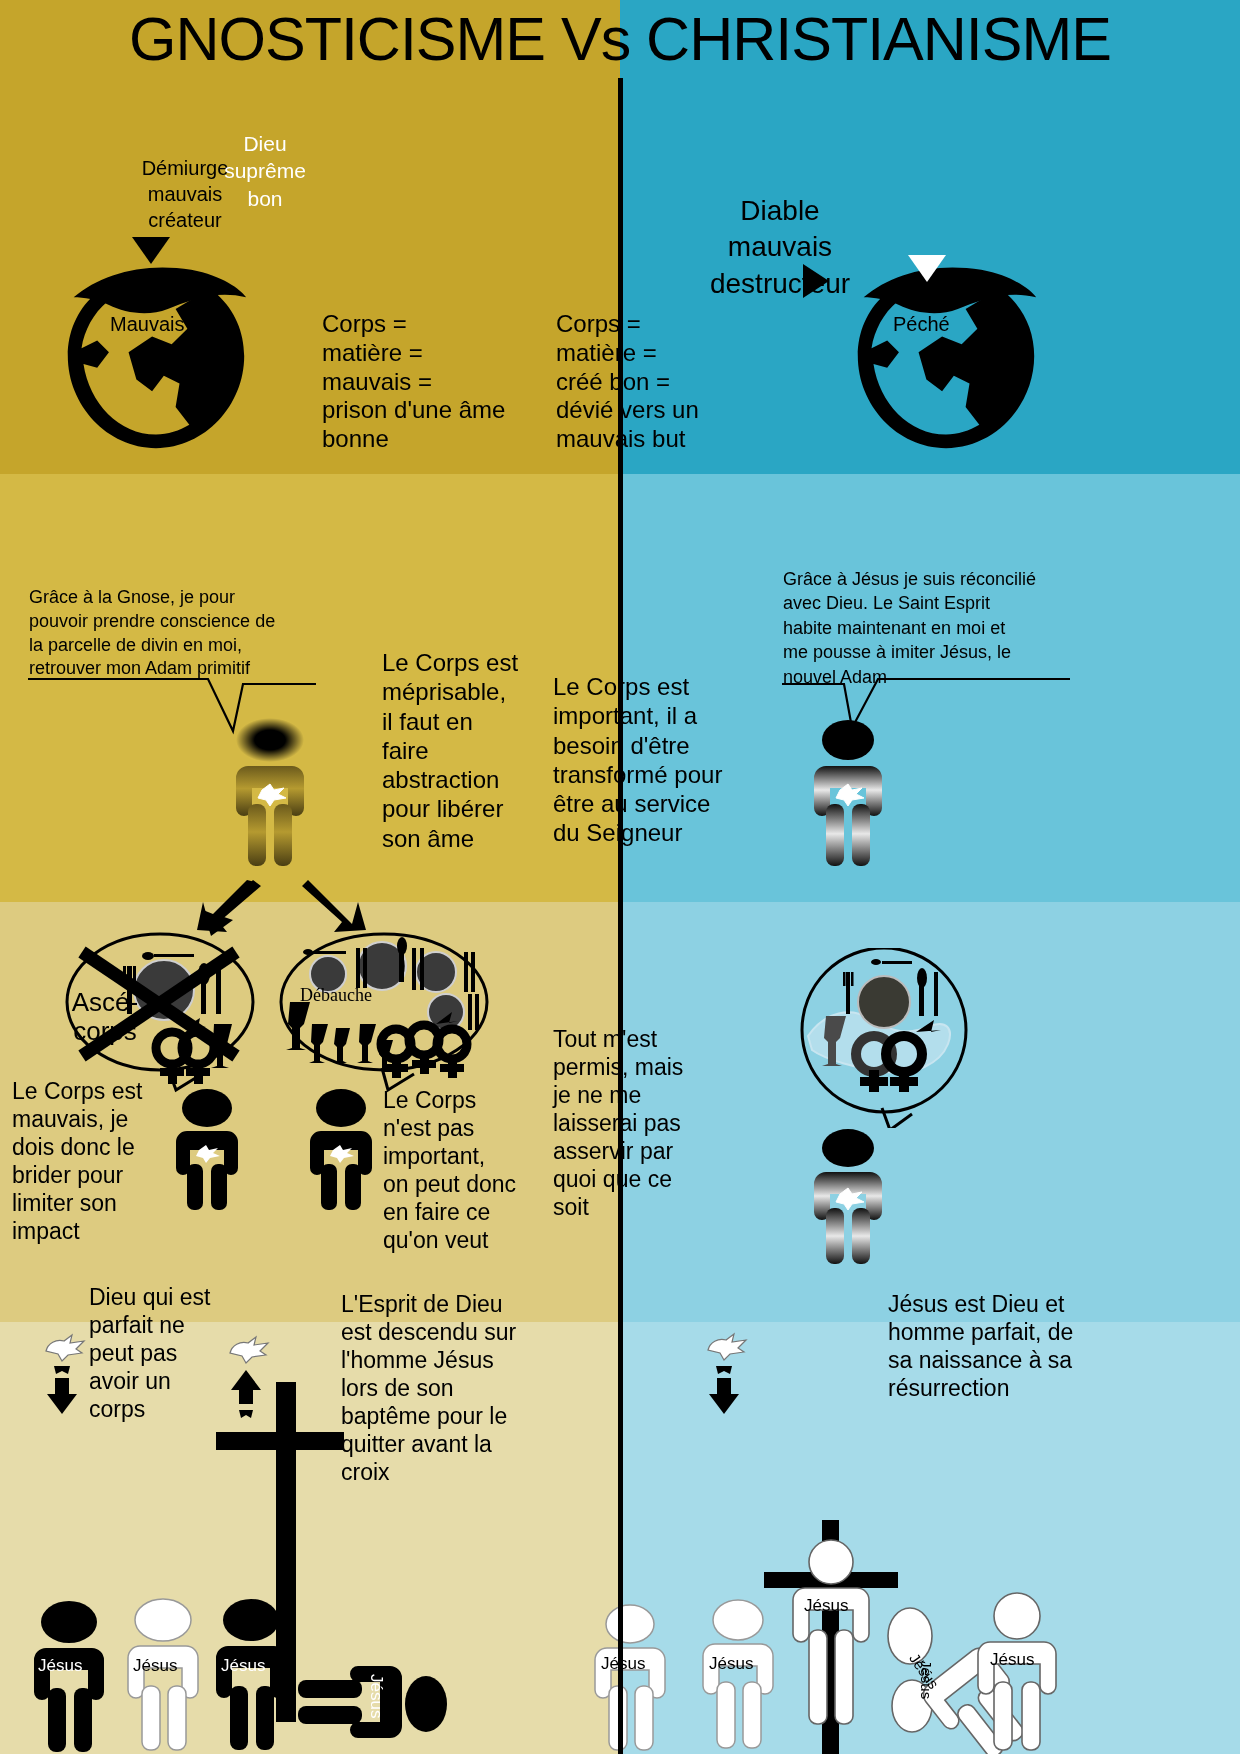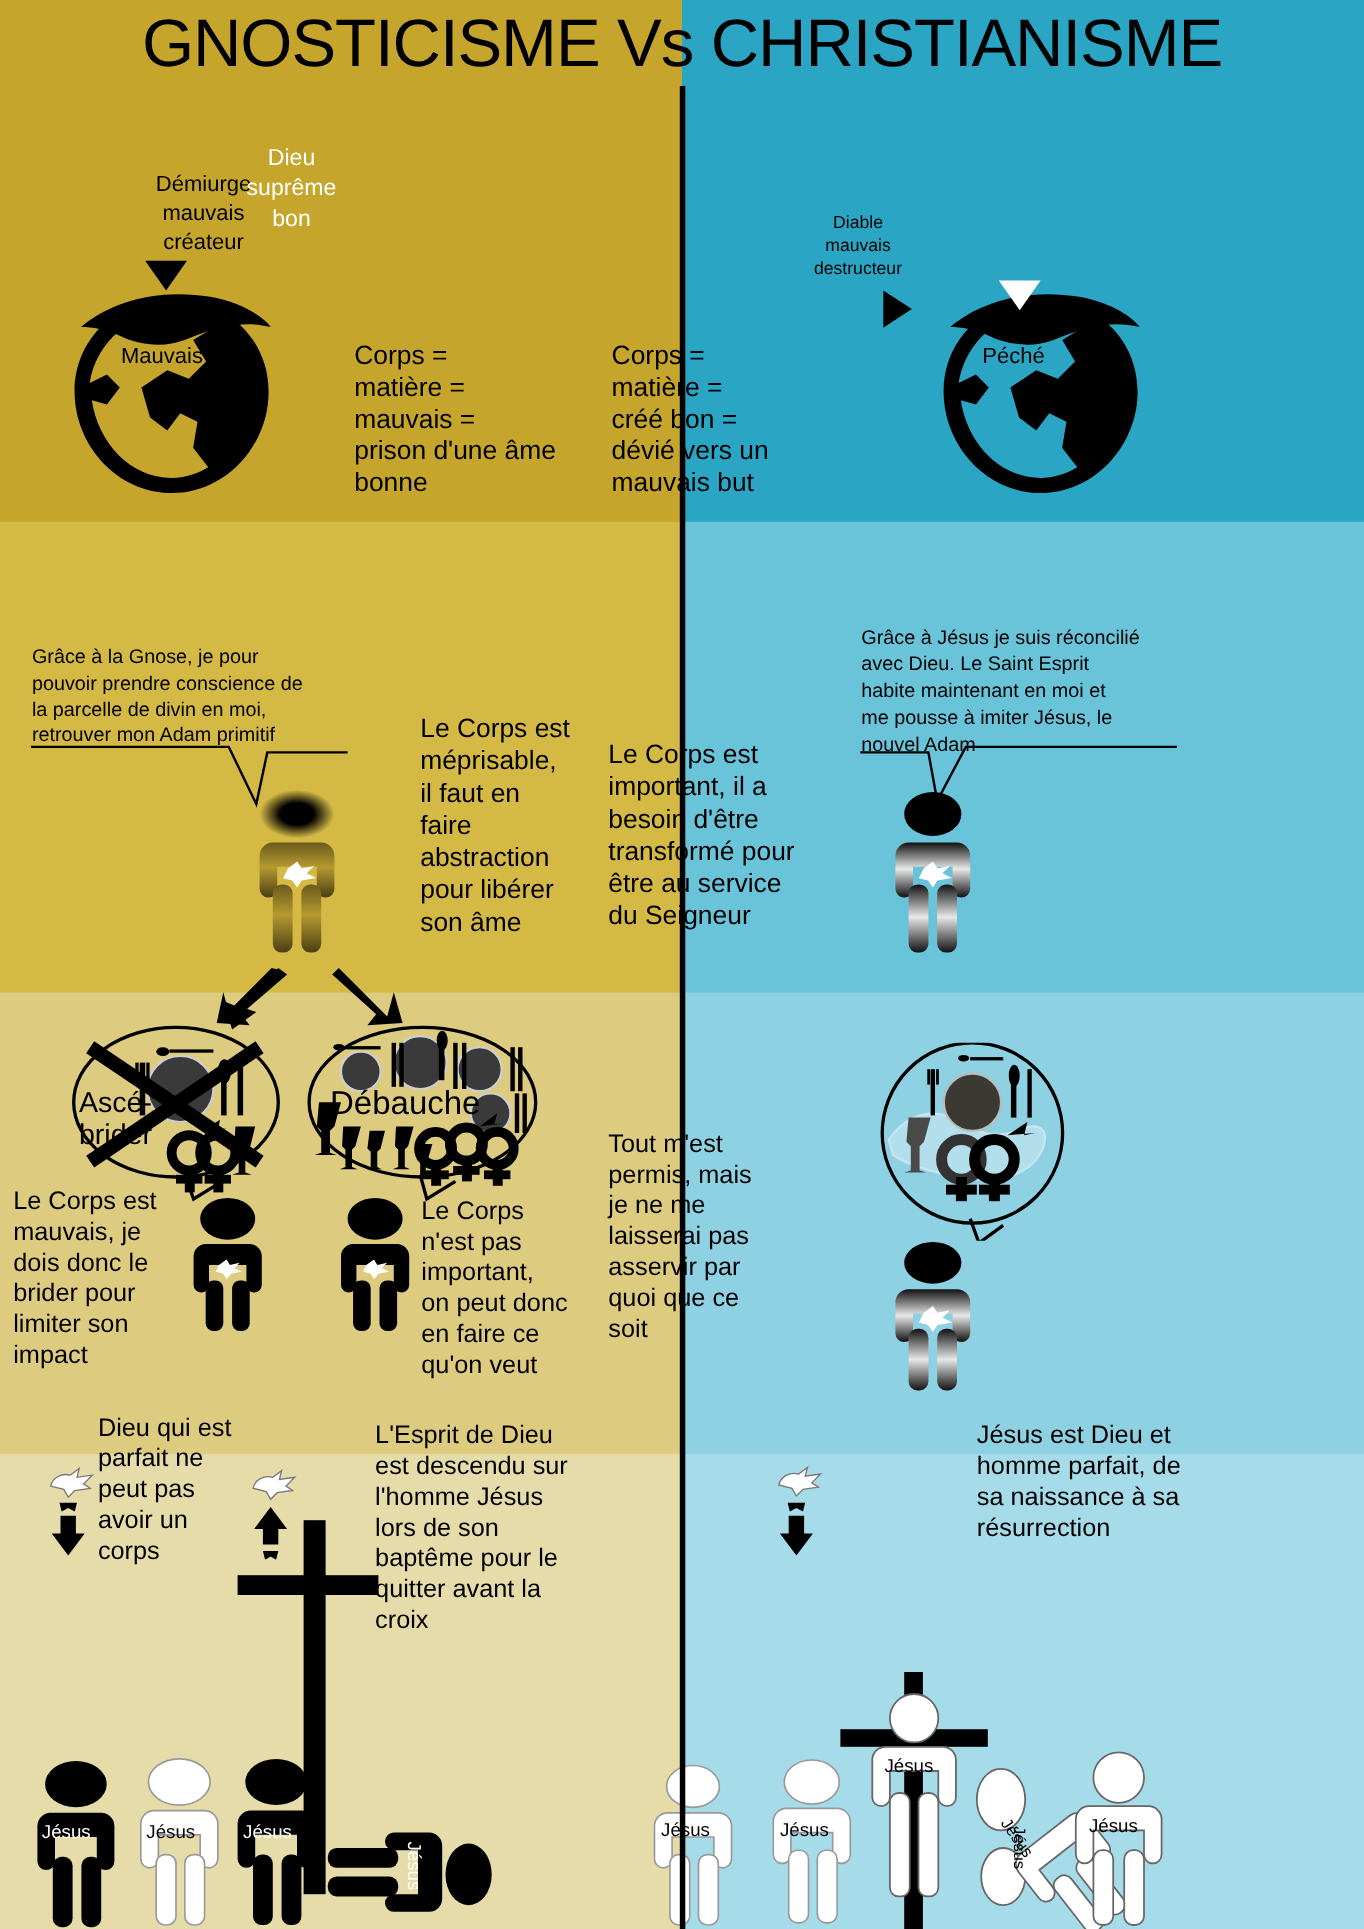--- a/index.html
+++ b/index.html
@@ -117,21 +117,21 @@
     </svg>
   </div>
   <div class="glabel" style="left:110px;top:313px;">Mauvais</div>
 
   <div class="txt" style="left:322px;top:310px;width:215px;font-size:24px;line-height:1.20;">Corps =
 matière =
 mauvais =
 prison d'une âme
 bonne</div>
 
-  <div class="txt c" style="left:690px;top:193px;width:180px;font-size:16px;">Diable
+  <div class="txt c" style="left:690px;top:193px;width:180px;font-size:28px;">Diable
 mauvais
 destructeur</div>
 
   <div class="tri down-white" style="left:908px;top:255px;"></div>
   <div class="tri right-black" style="left:803px;top:264px;"></div>
 
   <div class="globe" style="left:848px;top:262px;">
     <svg width="196" height="196" viewBox="0 0 100 100">
       <path fill="#000" d="M50 5 C75 5 95 23 95 48 C95 73 75 95 50 95 C25 95 5 73 5 48 C5 23 25 5 50 5 Z
                            M50 11 C31 11 15 25 12 44 L20 40 L26 46 L20 54 L13 52 C16 72 31 88 50 88
@@ -226,21 +226,21 @@
         <path d="M120 100 l16 -10 l-2 10 l8 -2 Z"></path>
       </g>
 
       <line x1="18" y1="24" x2="172" y2="128" stroke="#000" stroke-width="13"></line>
       <line x1="172" y1="24" x2="18" y2="128" stroke="#000" stroke-width="13"></line>
 
       <path d="M104 140 L112 162 L138 146" fill="none" stroke="#000" stroke-width="3"></path>
     </svg>
   </div>
   <div class="txt c" style="left:60px;top:988px;width:90px;font-size:26px;line-height:1.12;">Ascé-
-brider</div>
+corps</div>
 
   <div class="bubble" style="left:278px;top:928px;">
     <svg width="212" height="170" viewBox="0 0 212 170">
       <ellipse cx="106" cy="74" rx="103" ry="68" fill="none" stroke="#000" stroke-width="3"></ellipse>
       <circle cx="50" cy="46" r="18" fill="#3a3a3a" stroke="#cfcfcf" stroke-width="2"></circle>
       <circle cx="104" cy="38" r="24" fill="#3a3a3a" stroke="#cfcfcf" stroke-width="2"></circle>
       <circle cx="158" cy="44" r="20" fill="#3a3a3a" stroke="#cfcfcf" stroke-width="2"></circle>
       <circle cx="168" cy="84" r="18" fill="#3a3a3a" stroke="#cfcfcf" stroke-width="2"></circle>
       <g fill="#000">
         <rect x="78" y="20" width="4" height="40"></rect>
@@ -274,21 +274,21 @@
           <rect x="106" y="136" width="24" height="8"></rect>
         <rect x="142" y="126" width="9" height="20"></rect>
           <rect x="134" y="132" width="24" height="8"></rect>
         <rect x="170" y="130" width="9" height="20"></rect>
           <rect x="162" y="136" width="24" height="8"></rect>
         <path d="M158 96 l16 -12 l-3 11 l9 -2 Z"></path>
       </g>
       <path d="M104 140 L110 162 L136 146" fill="none" stroke="#000" stroke-width="3"></path>
     </svg>
   </div>
-  <div class="txt" style="left:300px;top:984px;width:140px;font-size:30px;">Débauche</div>
+  <div class="txt" style="left:300px;top:984px;width:140px;font-size:18px;font-family:Liberation Serif, serif;">Débauche</div>
 
   <div class="person" style="left:166px;top:1088px;">
     <svg width="82" height="124" viewBox="0 0 82 124">
       <ellipse cx="41" cy="20" rx="25" ry="19" fill="#000"></ellipse>
       <path d="M21 43 h40 a11 11 0 0 1 11 11 v26 a7 7 0 0 1 -14 0 v-18 h-34 v18 a7 7 0 0 1 -14 0 v-26 a11 11 0 0 1 11 -11 Z" fill="#000"></path>
       <rect x="21" y="76" width="16" height="46" rx="7" fill="#000"></rect>
       <rect x="45" y="76" width="16" height="46" rx="7" fill="#000"></rect>
       <path d="M33 62 l7 -5 l3 5 l9 -2 l-5 5 l7 3 l-10 2 l-4 5 l-3 -5 l-7 -2 Z" fill="#fff"></path>
     </svg>
   </div>

